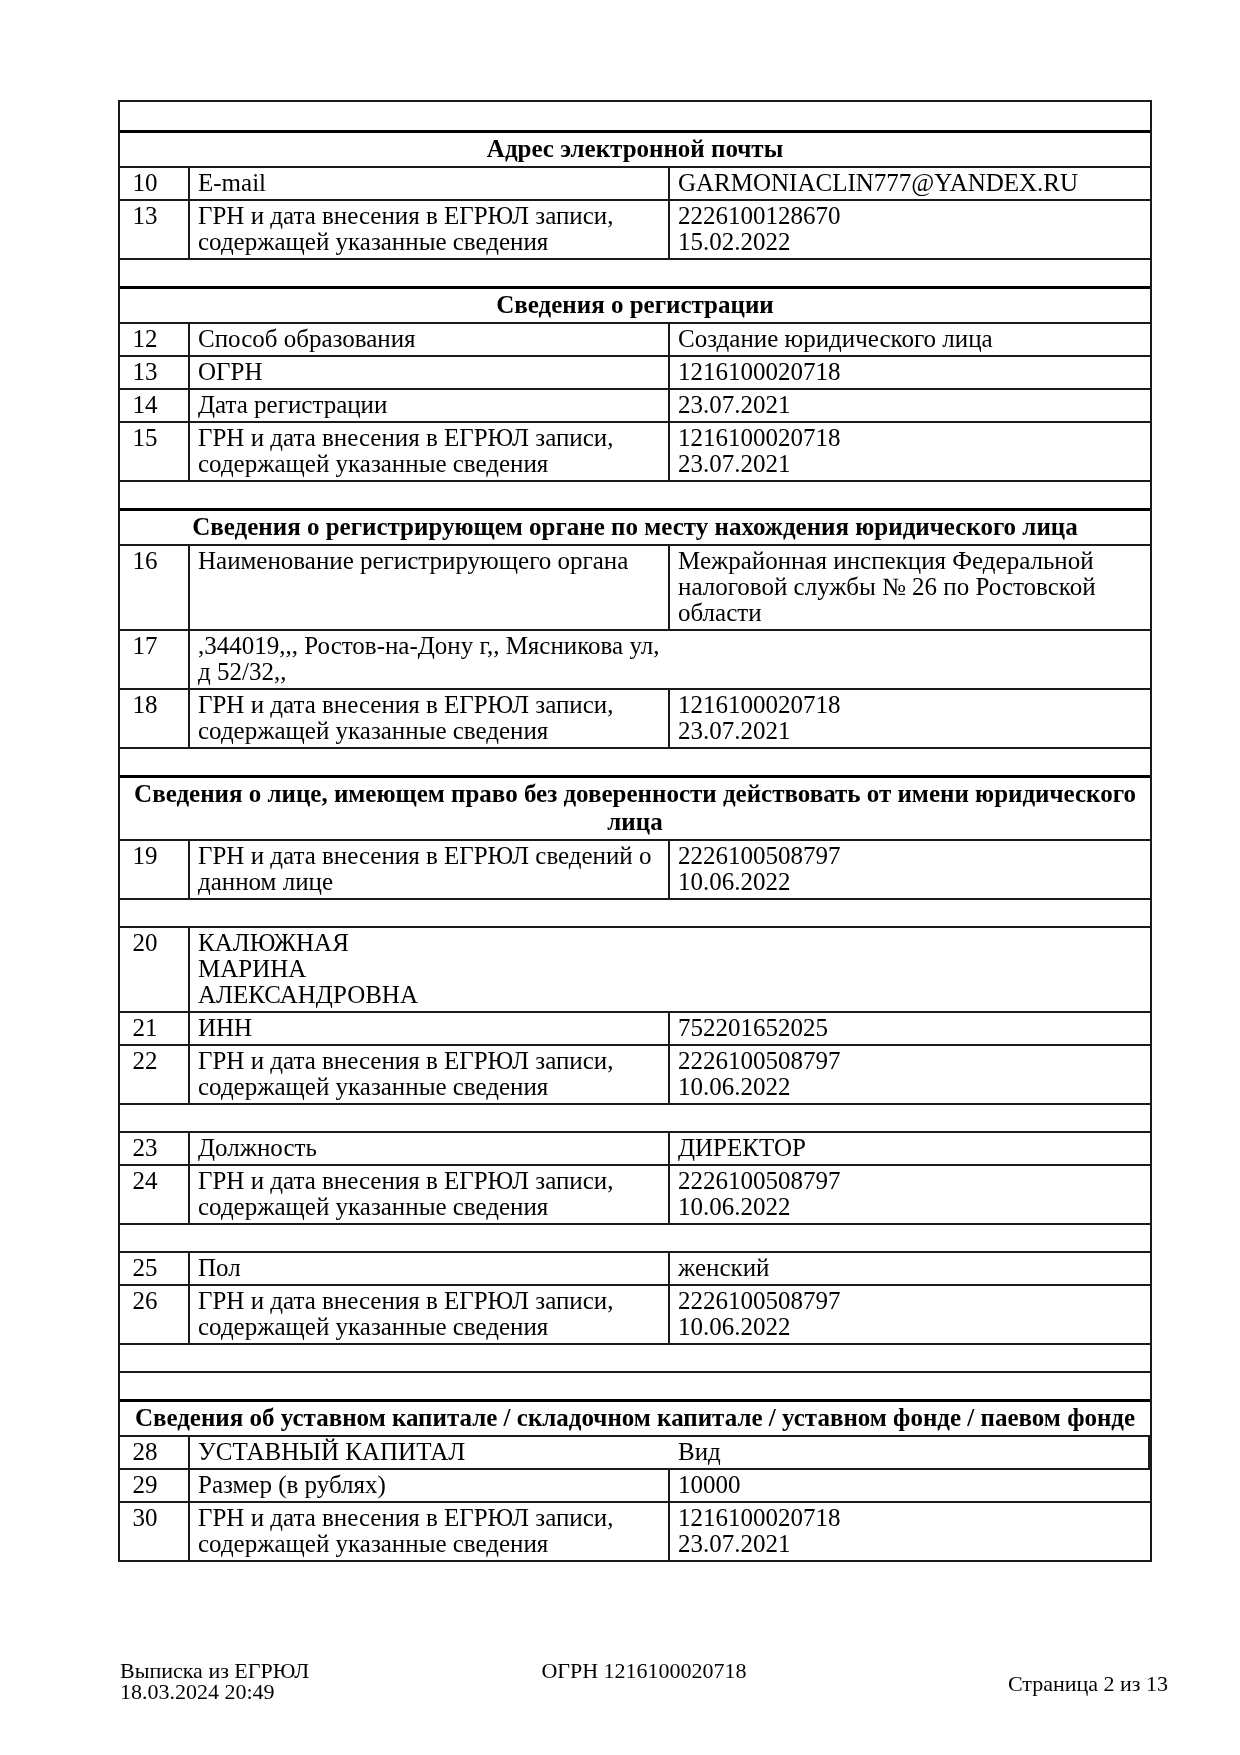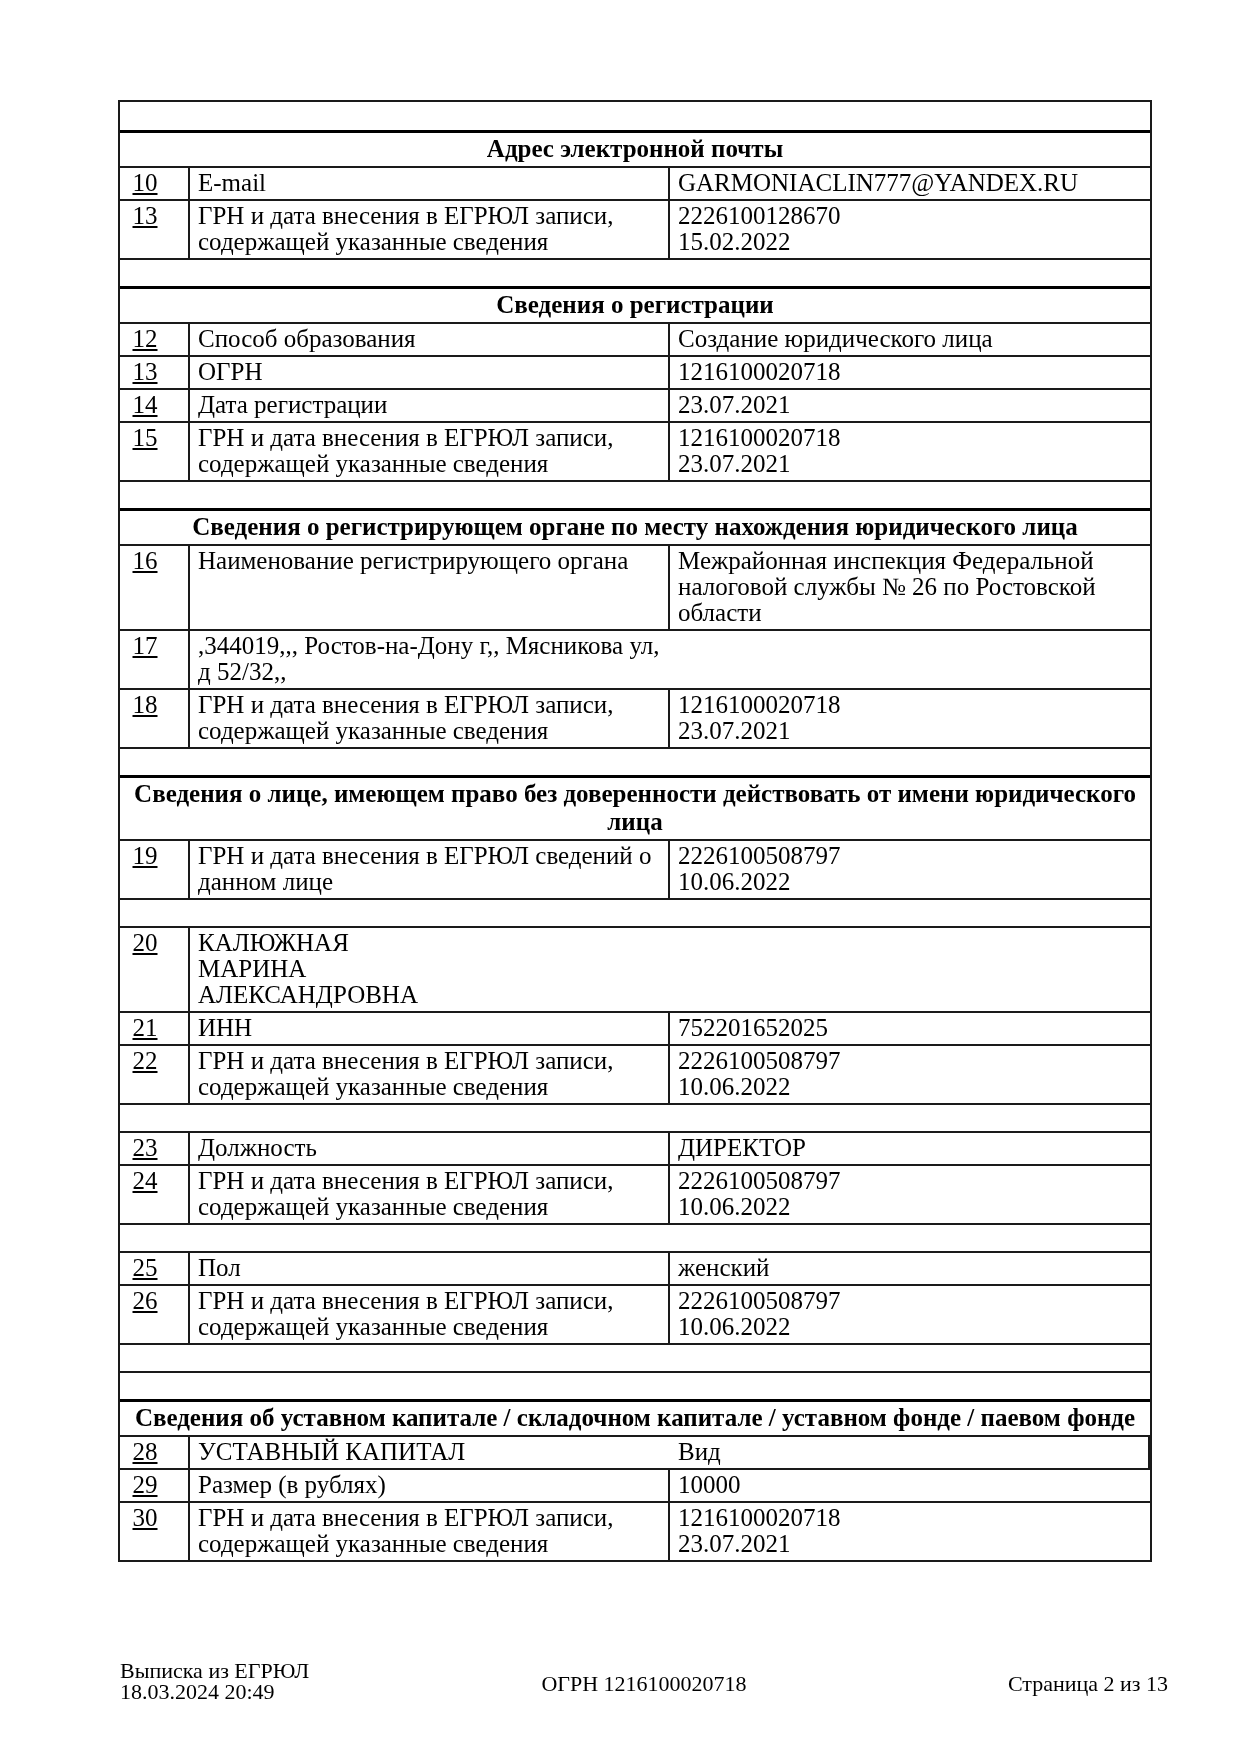--- a/index.html
+++ b/index.html
@@ -42,31 +42,30 @@
     font-size:25px;
     line-height:26px;
     padding:2px 6px 3px 8px;
     white-space:pre-line;
     box-sizing:border-box;
   }
   .cell.num{
     text-align:center;
     padding-left:2px;padding-right:20px;
     border-right:2px solid #1a1a1a;
-    text-decoration:underline;
   }
   .cell.label{border-right:2px solid #1a1a1a;}
   .footer{
     position:absolute;
     left:120px;top:1660px;
     width:1048px;height:48px;
     font-size:22px;line-height:21px;
   }
   .footer-left{position:absolute;left:0;top:0;}
-  .footer-center{position:absolute;left:50%;top:13px;transform:translateX(-50%);white-space:nowrap;}
+  .footer-center{position:absolute;left:50%;top:0;transform:translateX(-50%);white-space:nowrap;}
   .footer-right{position:absolute;right:0;top:13px;white-space:nowrap;}
 </style>
 </head>
 <body>
 
 <div class="page">
 
   <div class="egrul-table" id="egrul-table">
       <div class="row blank"></div>
       <div class="row section">Адрес электронной почты</div>

